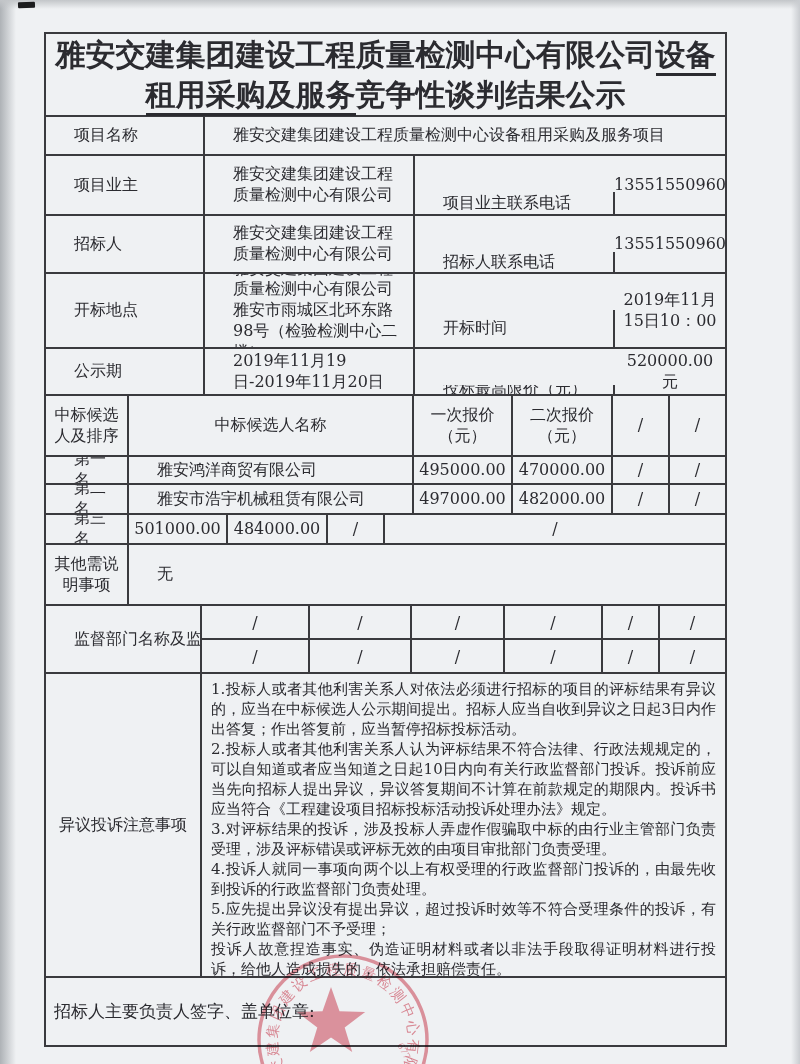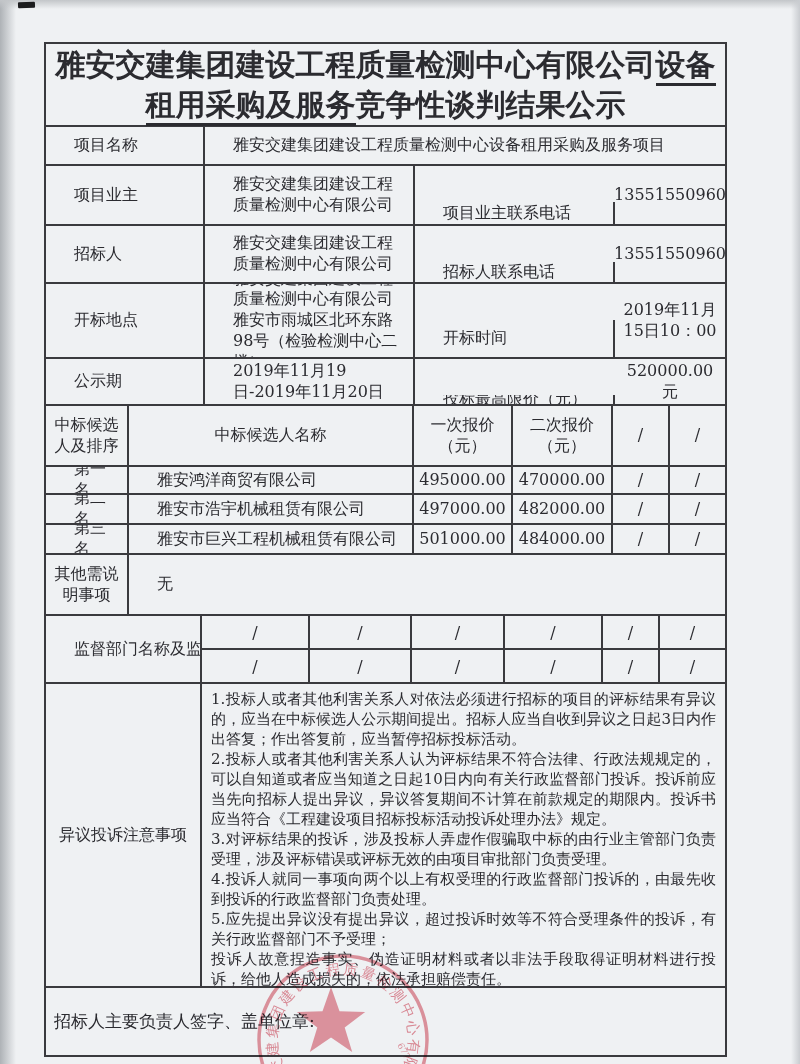--- a/index.html
+++ b/index.html
@@ -17,21 +17,21 @@
   .edge-left  { position:absolute; left:0; top:0; width:16px; height:100%;
                 background:linear-gradient(to right,#aeb2b6,rgba(239,241,243,0)); }
   .edge-top   { position:absolute; left:0; top:0; width:100%; height:9px;
                 background:linear-gradient(to bottom,#c3c6c9,rgba(239,241,243,0)); }
   .edge-right { position:absolute; right:0; top:0; width:9px; height:100%;
                 background:linear-gradient(to left,#c9ccd0,rgba(239,241,243,0)); }
   .corner-mark{ position:absolute; left:18px; top:2px; width:17px; height:6px;
                 background:#1c1c1e; transform:rotate(-2deg); border-radius:1px; }
 
   .doc-table {
-    position:absolute; left:44px; top:42px; width:683px; height:1015px;
+    position:absolute; left:44px; top:32px; width:683px; height:1015px;
     border:2px solid #3a3a3e; display:flex; flex-direction:column;
     background:rgba(0,0,0,0);
   }
   .row { display:flex; flex-direction:row; border-bottom:2px solid #3a3a3e; flex:0 0 auto; }
   .row:last-child { border-bottom:none; flex:1 1 auto; }
   .cell { border-right:2px solid #3a3a3e; display:flex; align-items:center;
           padding:3px 7px; font-size:16px; line-height:1.3; overflow:hidden; }
   .cell:last-child { border-right:none; }
   .c-center { justify-content:center; text-align:center; }
   .c-left   { justify-content:flex-start; text-align:left;padding-left:28px; }
@@ -145,21 +145,20 @@
     <div class="row" style="height:30px">
       <div class="cell c-left w-rank">第二名</div>
       <div class="cell c-left w-name">雅安市浩宇机械租赁有限公司</div>
       <div class="cell c-center w-bid num-font">497000.00</div>
       <div class="cell c-center w-bid2 num-font">482000.00</div>
       <div class="cell c-center w-sl1">/</div>
       <div class="cell c-center w-sl2">/</div>
     </div>
     <div class="row" style="height:30px">
       <div class="cell c-left w-rank">第三名</div>
-      <div class="cell c-left w-name">雅安市巨兴工程机械租赁有限公司</div>
       <div class="cell c-center w-bid num-font">501000.00</div>
       <div class="cell c-center w-bid2 num-font">484000.00</div>
       <div class="cell c-center w-sl1">/</div>
       <div class="cell c-center w-sl2">/</div>
     </div>
 
     <div class="row" style="height:61px">
       <div class="cell c-center w-rank">其他需说明事项</div>
       <div class="cell c-left w-sl2">无</div>
     </div>

